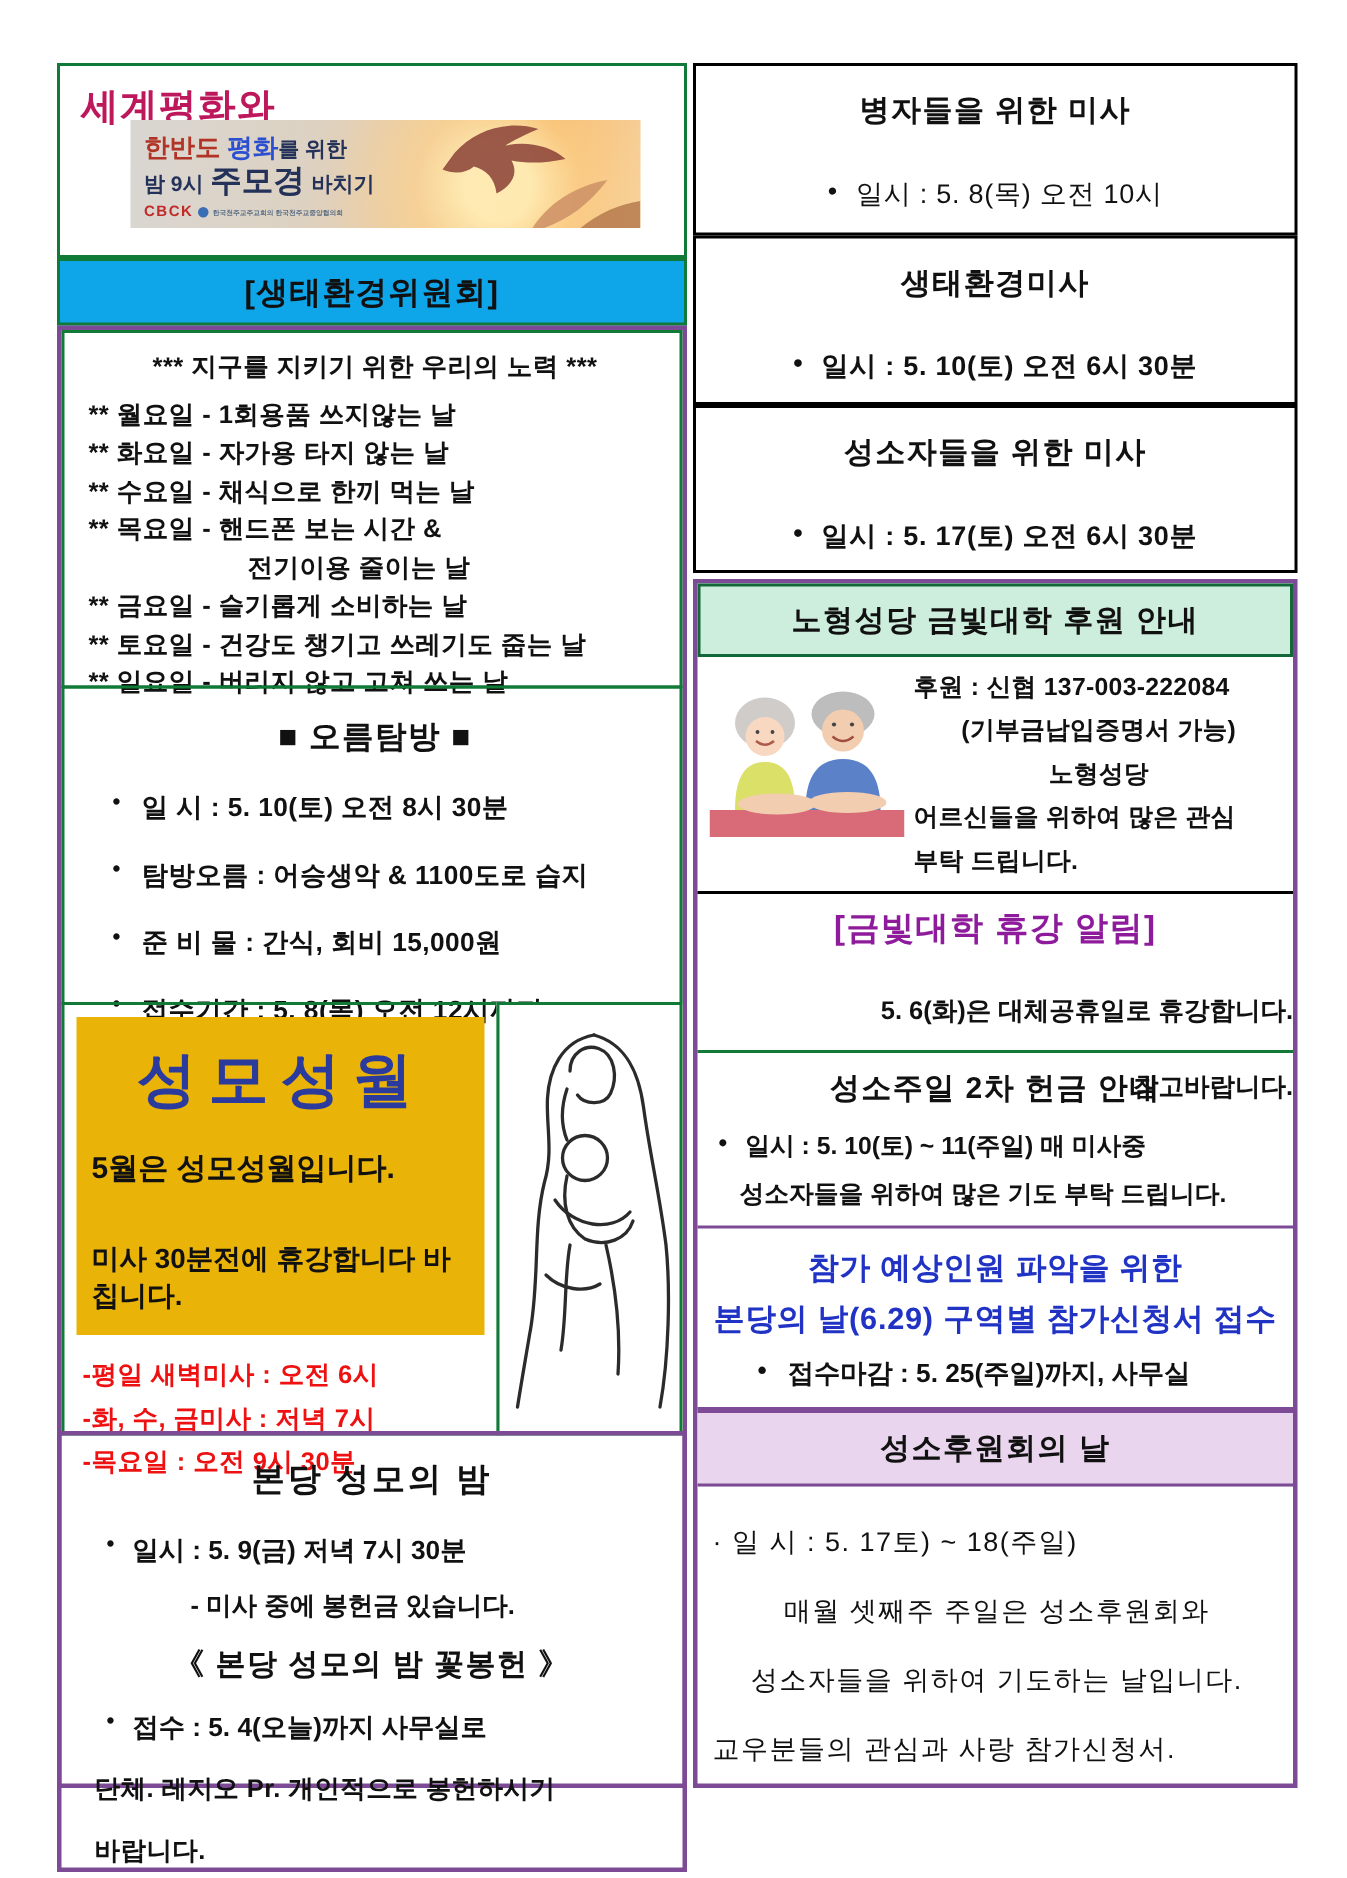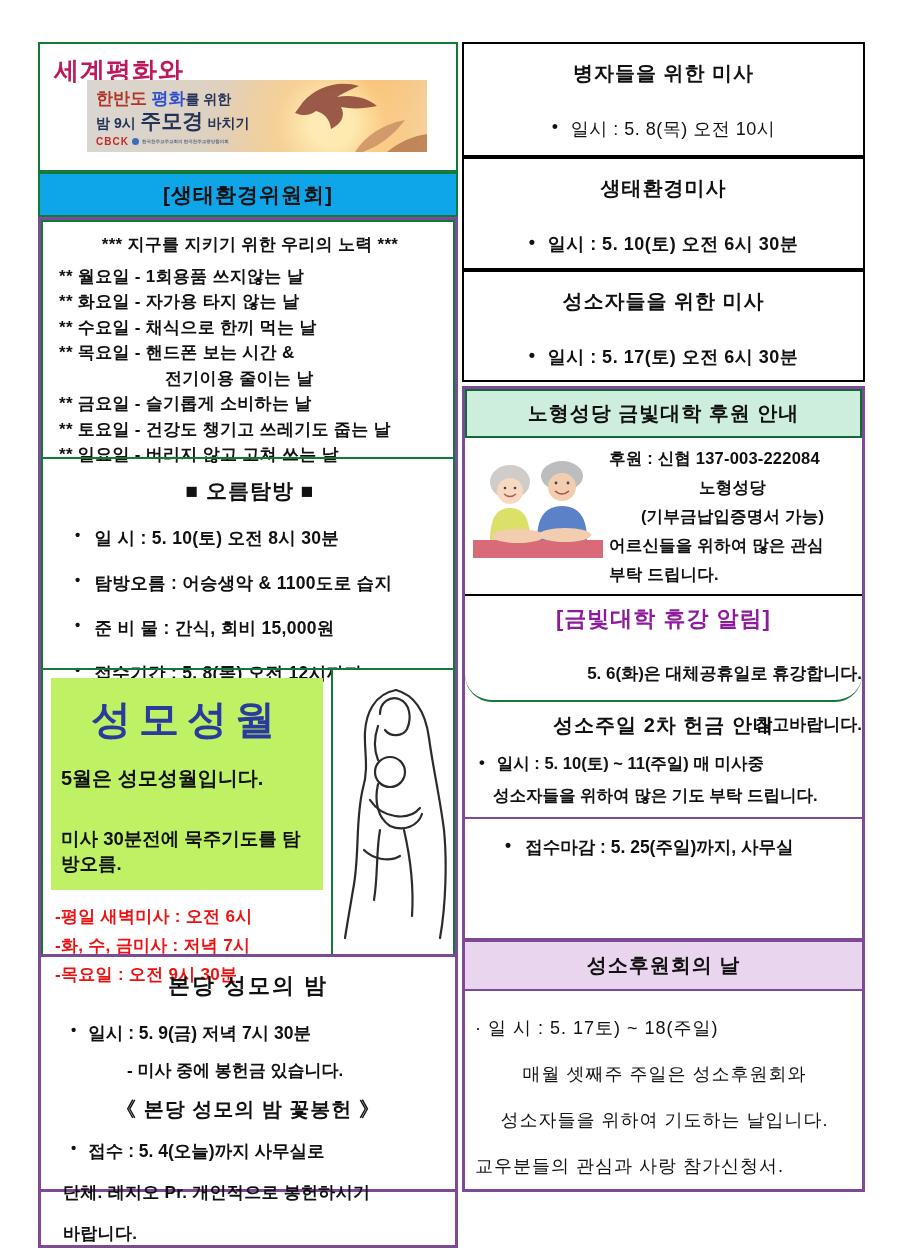--- a/index.html
+++ b/index.html
@@ -34,21 +34,21 @@
     font-size:21px;font-weight:bold;letter-spacing:1px;}
   .eco-box{padding:10px 12px 0 16px;font-size:17px;font-weight:600;line-height:25.5px;letter-spacing:.3px;}
   .eco-title{text-align:center;margin-bottom:6px;}
   .eco-indent{padding-left:106px;}
   .oreum-box{padding:12px 10px 0 14px;}
   .oreum-title{text-align:center;font-size:21px;font-weight:bold;letter-spacing:1px;margin-top:6px;}
   .bullet-line{display:flex;gap:14px;font-size:17.5px;font-weight:600;margin-top:21px;padding-left:18px;letter-spacing:.3px;}
   .bullet-dot{font-size:15px;}
   .sm-row{display:flex;}
   .sm-left{width:292px;box-sizing:border-box;padding:8px;}
-  .sm-gray{background:#bef264;padding:10px 8px 14px 8px;}
+  .sm-gray{background:#eab308;padding:10px 8px 14px 8px;}
   .sm-title{color:#2b3a9d;font-weight:bold;font-size:40px;text-align:center;letter-spacing:8px;margin:4px 0 18px 0;}
   .sm-line1{font-size:20px;font-weight:bold;margin:0 0 34px 2px;}
   .sm-line2{font-size:18.5px;font-weight:bold;margin-left:2px;}
   .sm-red{color:#ee1111;font-size:17px;font-weight:bold;line-height:29px;margin:12px 0 0 4px;letter-spacing:.3px;}
   .mary-box{flex:1;display:flex;align-items:center;justify-content:center;background:#fff;}
   .night-box{padding:10px 14px 0 14px;}
   .night-title{text-align:center;font-size:22px;font-weight:bold;letter-spacing:2px;margin-top:4px;}
   .night-line{font-size:17.5px;font-weight:600;margin-top:20px;padding-left:16px;display:flex;gap:12px;}
   .night-sub{font-size:17px;font-weight:600;margin-top:14px;padding-left:72px;}
   .night-flower{text-align:center;font-size:20px;font-weight:bold;margin-top:14px;letter-spacing:1px;}
@@ -56,21 +56,21 @@
   
   .mass-box{box-sizing:border-box;}
   .mass-title{text-align:center;font-size:20px;font-weight:bold;letter-spacing:1px;padding-top:16px;}
   .mass-detail{display:flex;justify-content:center;gap:12px;font-size:18px;margin-top:30px;letter-spacing:.5px;}
   .mass-detail.bold{font-weight:600;}
   .mint-head{background:#cdeedd;border:2px solid #13683a;display:flex;align-items:center;justify-content:center;
     font-size:20px;font-weight:bold;letter-spacing:1px;box-sizing:border-box;}
   .sponsor{display:flex;border-bottom:2px solid #000;box-sizing:border-box;padding:6px 6px 0 8px;}
   .sponsor-text{flex:1;font-size:16.5px;font-weight:600;line-height:29px;padding-left:6px;letter-spacing:.2px;}
   .sp-c{text-align:center;}
-  .hyu{border-bottom:2px solid #117a36;box-sizing:border-box;padding-top:8px;border-radius:27px;}
+  .hyu{border-bottom:2px solid #117a36;box-sizing:border-box;padding-top:8px;}
   .hyu-title{color:#8e1b9b;font-weight:bold;font-size:22px;text-align:center;letter-spacing:1px;}
   .hyu-line{font-size:17px;font-weight:bold;text-align:right;margin-top:28px;}
   .vo{border-bottom:2px solid #7d4a96;box-sizing:border-box;padding-top:10px;}
   .vo-title{font-size:20px;font-weight:bold;text-align:center;letter-spacing:1px;}
   .vo-line1{display:flex;gap:12px;font-size:16.5px;font-weight:600;margin-top:14px;padding-left:14px;}
   .vo-line2{font-size:16.5px;font-weight:600;margin-top:10px;padding-left:28px;}
   .cham{border-bottom:2px solid #7d4a96;box-sizing:border-box;padding-top:10px;}
   .cham-title{color:#2033c4;font-weight:bold;font-size:20.5px;text-align:center;line-height:34px;letter-spacing:.5px;}
   .cham-detail{display:flex;gap:14px;font-size:17.5px;font-weight:bold;margin-top:6px;padding-left:40px;}
   .lav-head{background:#e9d6ee;border-top:2px solid #7d4a96;border-bottom:2px solid #7d4a96;
@@ -152,21 +152,21 @@
         <span class="bullet-dot">•</span>
         <span>접수기간 : 5. 8(목) 오전 12시까지</span>
       </div>
     </div>
 
     <div class="sm-row" style="height:289px;margin-top:-2px;">
       <div class="bgreen sm-left">
         <div class="sm-gray">
           <div class="sm-title">성모성월</div>
           <div class="sm-line1">5월은 성모성월입니다.</div>
-          <div class="sm-line2">미사 30분전에 묵주기도를 탐방오름.</div>
+          <div class="sm-line2">미사 30분전에 휴강합니다 바칩니다.</div>
         </div>
         <div class="sm-red">
           <div>-평일 새벽미사 : 오전 6시</div>
           <div>-화, 수, 금미사 : 저녁 7시</div>
           <div>-목요일 : 오전 9시 30분</div>
         </div>
       </div>
       <div class="bgreen mary-box" style="margin-left:-2px;flex:1;">
         <svg width="118" height="265" viewBox="0 0 118 265">
           <g fill="none" stroke="#2b2b2b" stroke-width="2.2" stroke-linecap="round">
@@ -248,22 +248,22 @@
         <circle cx="89" cy="29" r="14" fill="#f3cdb0"></circle>
         <path d="M82 33 Q89 39 96 33" stroke="#a04f40" stroke-width="1.6" fill="none"></path>
         <circle cx="83" cy="25" r="1.4" fill="#444"></circle>
           <circle cx="95" cy="25" r="1.4" fill="#444"></circle>
         <path d="M64 82 C64 56 75 48 89 48 C103 48 114 56 114 82 Z" fill="#5b82c8"></path>
         <ellipse cx="45" cy="78" rx="26" ry="7" fill="#f3cdb0"></ellipse>
         <ellipse cx="92" cy="77" rx="26" ry="7" fill="#f3cdb0"></ellipse>
       </svg>
       <div class="sponsor-text">
         <div>후원 : 신협 137-003-222084</div>
+        <div class="sp-c">(기부금납입증명서 가능)</div>
         <div class="sp-c">노형성당</div>
-        <div class="sp-c">(기부금납입증명서 가능)</div>
         <div>어르신들을 위하여 많은 관심</div>
         <div>부탁 드립니다.</div>
       </div>
     </div>
 
     <div class="hyu" style="height:106px;">
       <div class="hyu-title">[금빛대학  휴강 알림]</div>
       <div class="hyu-line">5. 6(화)은   대체공휴일로 휴강합니다.</div>
       <div class="hyu-line">참고바랍니다.</div>
     </div>
@@ -271,20 +271,24 @@
     <div class="vo" style="height:120px;">
       <div class="vo-title">성소주일 2차 헌금 안내</div>
       <div class="vo-line1">
         <span>•</span>
         <span>일시 : 5. 10(토) ~ 11(주일) 매 미사중</span>
       </div>
       <div class="vo-line2">성소자들을 위하여 많은 기도 부탁 드립니다.</div>
     </div>
 
     <div class="cham" style="height:124px;">
+      <div class="cham-title">
+        <div>참가 예상인원 파악을 위한</div>
+        <div>본당의 날(6.29) 구역별 참가신청서 접수</div>
+      </div>
       <div class="cham-detail">
         <span>•</span>
         <span>접수마감 : 5. 25(주일)까지, 사무실</span>
       </div>
     </div>
 
     <div class="lav-head" style="height:52px;">
       <span>성소후원회의 날</span>
     </div>
 

